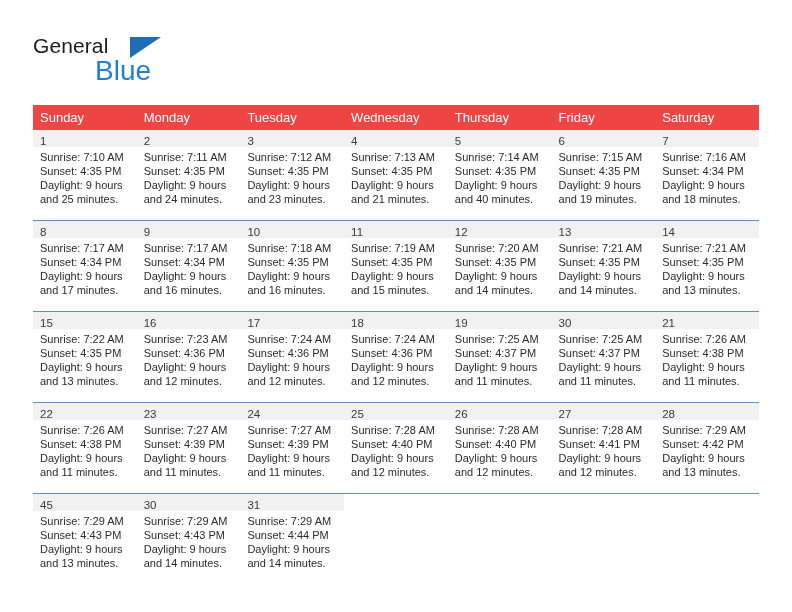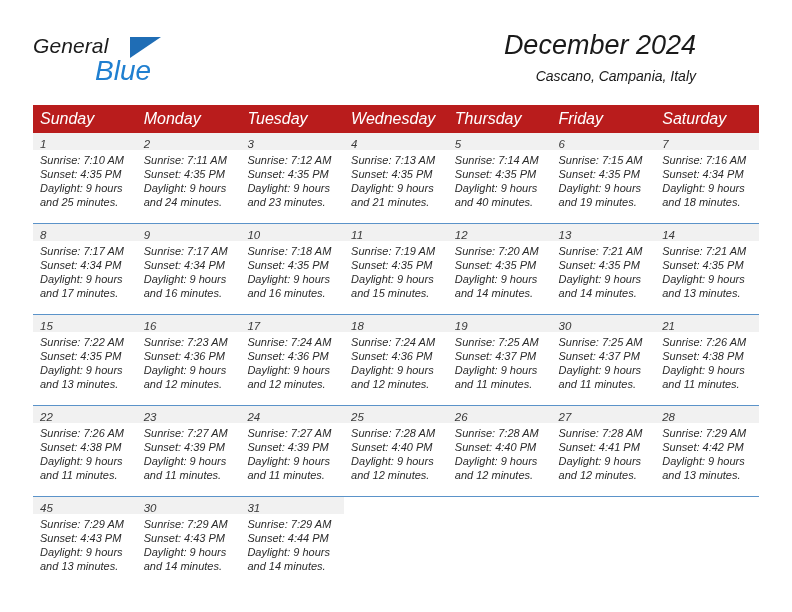--- a/index.html
+++ b/index.html
@@ -12,21 +12,20 @@
     height: 612px;
     font-family: "Liberation Sans", sans-serif;
     color: #222222;
     overflow: hidden;
   }
   .page {
     position: relative;
     width: 729px;
     height: 612px;
     box-sizing: border-box;
-    font-style: italic;
   }
 
   
   .header {
     position: absolute;
     left: 33px;
     top: 28px;
     right: 33px;
     height: 68px;
   }
@@ -88,23 +87,23 @@
   
   .calendar {
     position: absolute;
     left: 33px;
     top: 105px;
     width: 726px;
     border-collapse: collapse;
     table-layout: fixed;
   }
   .calendar th {
-    background: #b91c1c;
+    background: #ef4444;
     color: #ffffff;
-    font-size: 16px;
+    font-size: 13px;
     font-weight: normal;
     text-align: left;
     padding: 5px 0 5px 7px;
     height: 12px;
     border: none;
   }
   .calendar td {
     vertical-align: top;
     padding: 0;
     border: none;
@@ -146,24 +145,20 @@
 <div class="page">
 
   <div class="header">
 
     <div class="logo">
       <span class="logo-general">General</span>
       <span class="logo-triangle"></span>
       <span class="logo-blue">Blue</span>
     </div>
 
-    <div class="title-block">
-      <h1 class="cal-title">December 2024</h1>
-      <div class="cal-subtitle">Cascano, Campania, Italy</div>
-    </div>
 
   </div>
 
   <table class="calendar">
     <thead>
       <tr id="weekday-row">
           <th>Sunday</th>
           <th>Monday</th>
           <th>Tuesday</th>
           <th>Wednesday</th>

